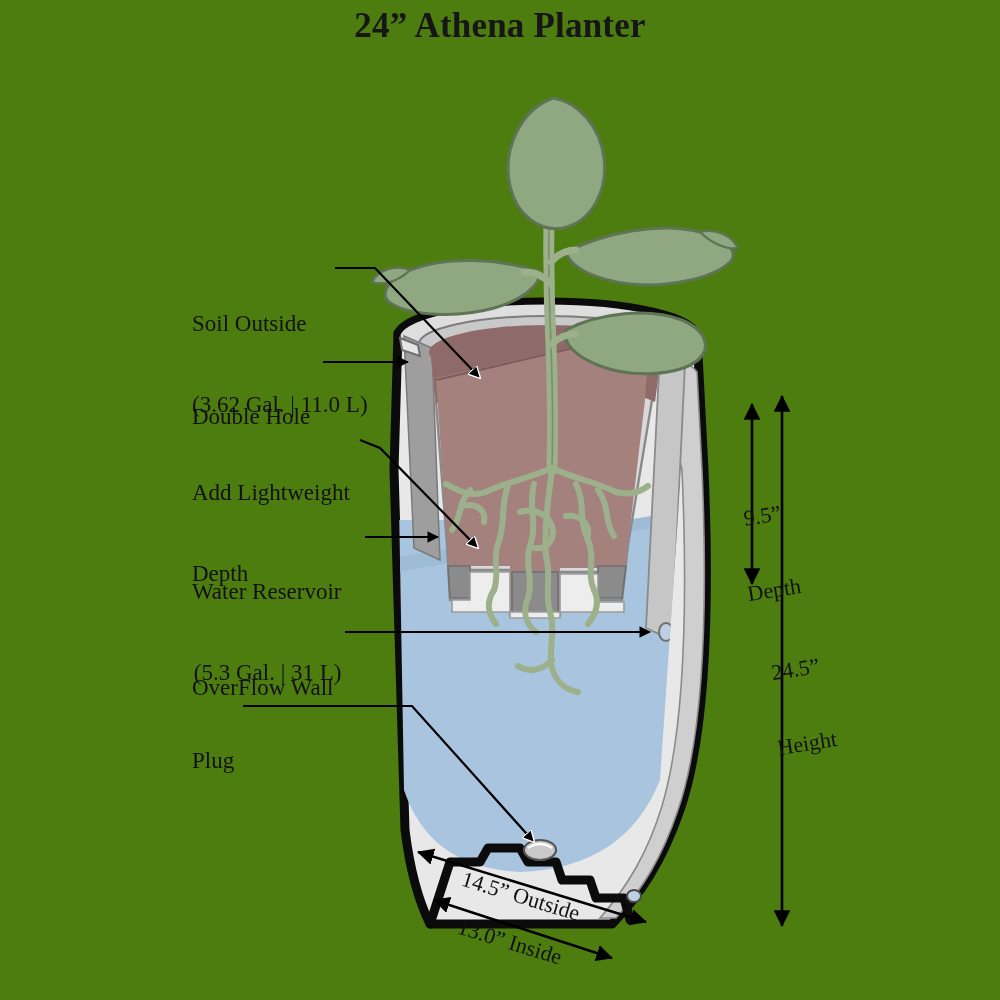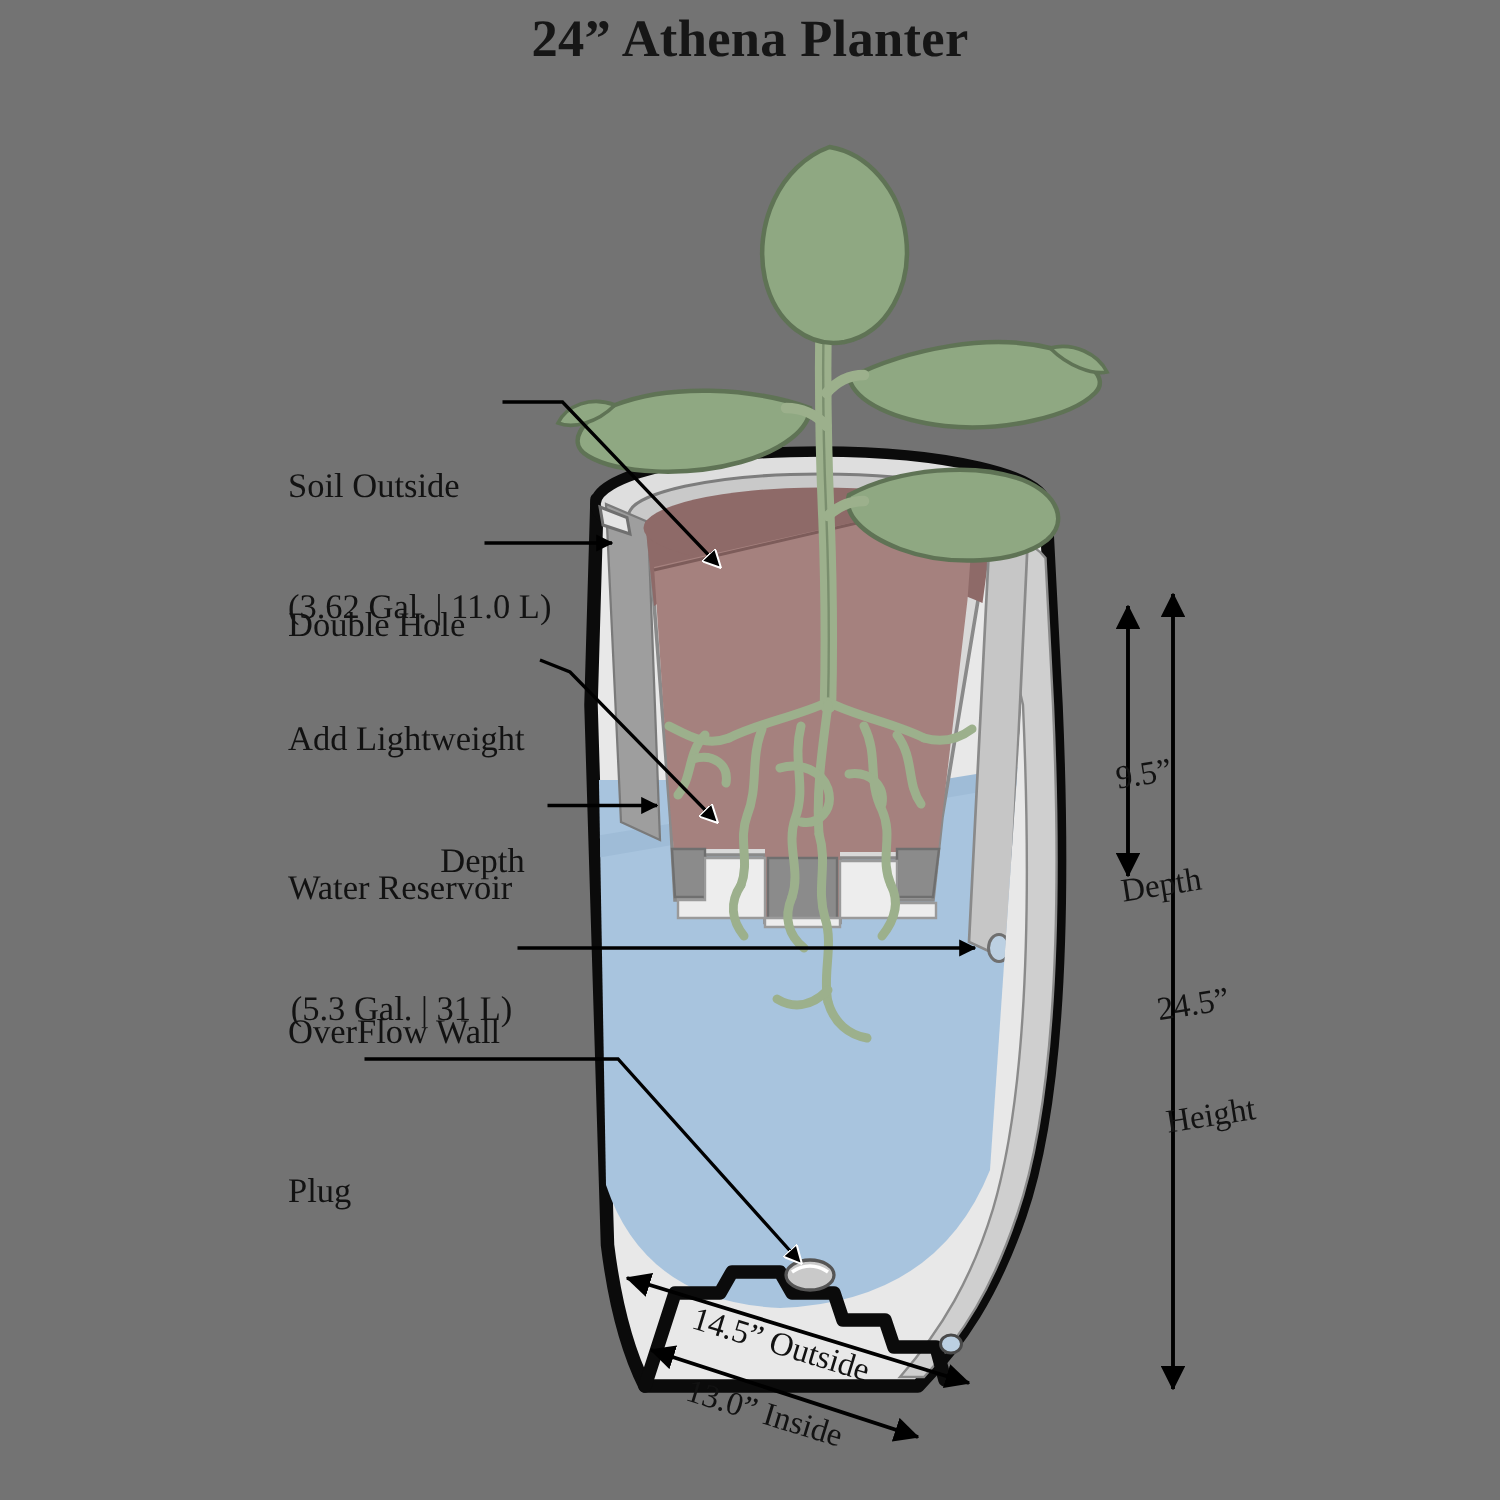--- a/index.html
+++ b/index.html
@@ -5,21 +5,21 @@
 <style>
   html, body {
     margin: 0;
     padding: 0;
     background: #ffffff;
   }
   #root {
     position: relative;
     width: 1000px;
     height: 1000px;
-    background: #737373;
+    background: #4d7c0f;
     overflow: hidden;
     font-family: "Liberation Serif", "DejaVu Serif", serif;
   }
   #diagram-title {
     position: absolute;
     left: 0;
     top: 6px;
     width: 1000px;
     text-align: center;
     font-family: "Liberation Serif", "DejaVu Serif", serif;
@@ -296,35 +296,35 @@
 
   <div class="callout-label" style="left:192px; top:256px;">
     <div>Soil Outside</div>
     <div>(3.62 Gal. | 11.0 L)</div>
   </div>
 
   <div class="callout-label" style="left:192px; top:349px;">
     <div>Double Hole</div>
   </div>
 
-  <div class="callout-label" style="left:192px; top:425px;text-align:right;">
+  <div class="callout-label" style="left:192px; top:425px;">
     <div>Add Lightweight</div>
     <div>Depth</div>
   </div>
 
   <div class="callout-label" style="left:192px; top:524px;text-align:right;">
     <div>Water Reservoir</div>
     <div>(5.3 Gal. | 31 L)</div>
   </div>
 
   <div class="callout-label" style="left:192px; top:620px;">
     <div>OverFlow Wall</div>
   </div>
 
-  <div class="callout-label" style="left:192px; top:726px;">
+  <div class="callout-label" style="left:192px; top:693px;">
     <div>Plug</div>
   </div>
 
   <div class="dim-label dim-rot-right" style="left:726px; top:458px;">
     <div>9.5”</div>
     <div>Depth</div>
   </div>
 
   <div class="dim-label dim-rot-right" style="left:756px; top:612px;">
     <div>24.5”</div>

